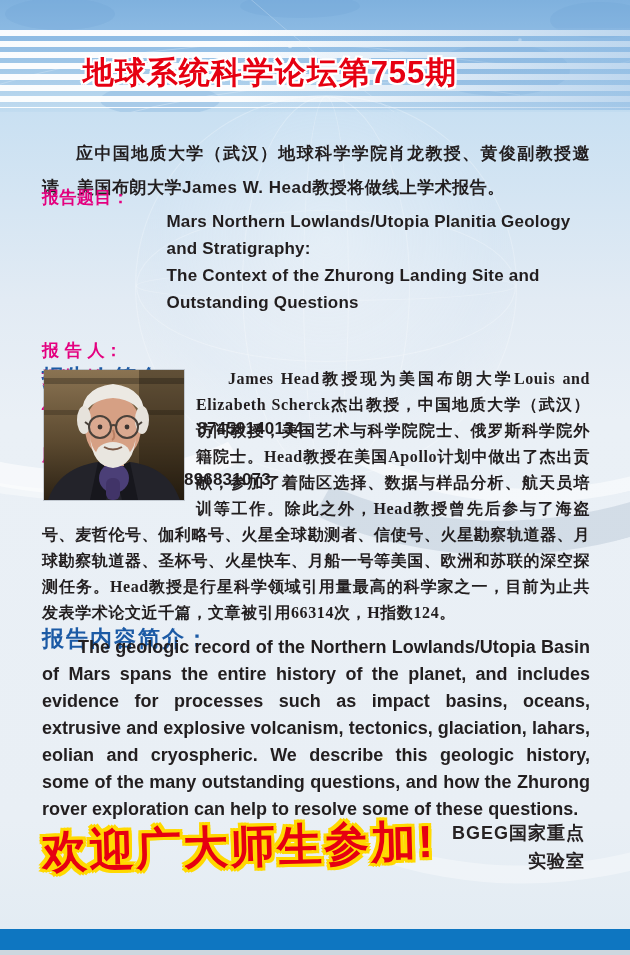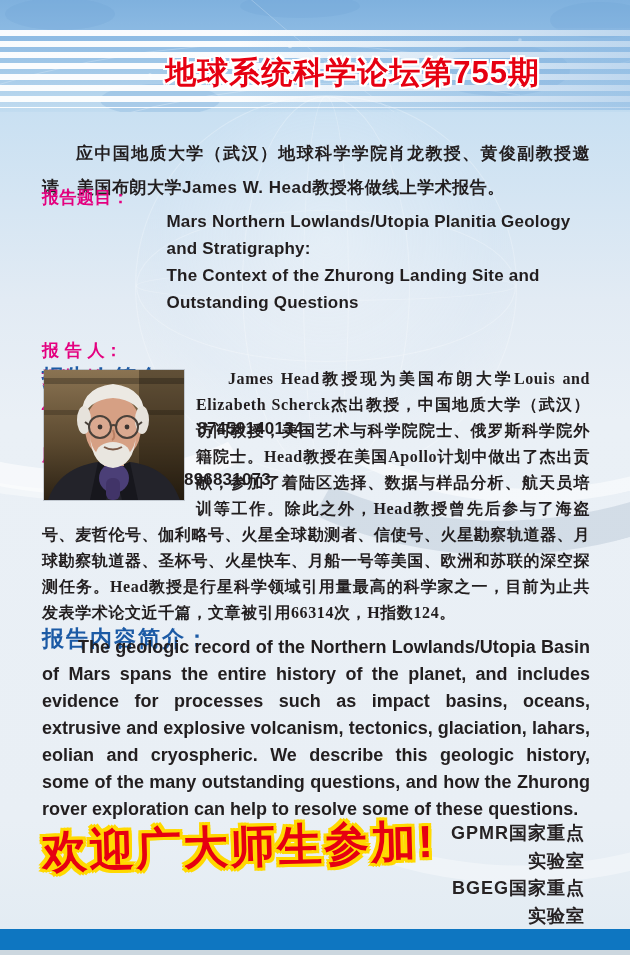--- a/index.html
+++ b/index.html
@@ -10,21 +10,21 @@
   }
   
   .banner{position:absolute;left:0;top:0;width:630px;height:112px;
     background:linear-gradient(180deg,#7fb1de 0%,#8fbce4 35%,#a9cdea 70%,#c2dcf0 100%);}
   .banner-map{position:absolute;inset:0;opacity:.55;}
   .stripes{position:absolute;left:0;top:30px;width:630px;height:78px;
     background:repeating-linear-gradient(180deg,rgba(255,255,255,.95) 0 6px,rgba(255,255,255,0) 6px 11px);}
   .stripe-dim{position:absolute;left:0;top:28px;width:630px;height:82px;
     background:linear-gradient(90deg,rgba(141,185,226,0) 38%,rgba(141,185,226,.55) 100%);}
   .banner-title{
-    position:absolute;left:0;top:52px;width:540px;text-align:right;
+    position:absolute;left:0;top:52px;width:540px;text-align:center;
     font-size:31px;font-weight:bold;letter-spacing:1px;
     text-shadow:-2px -2px 0 #fff,2px -2px 0 #fff,-2px 2px 0 #fff,2px 2px 0 #fff,
                 -2px 0 0 #fff,2px 0 0 #fff,0 -2px 0 #fff,0 2px 0 #fff;
   }
   
   .globe{position:absolute;left:135px;top:95px;width:380px;height:380px;border-radius:50%;
     background:radial-gradient(circle at 50% 38%,rgba(255,255,255,.55),rgba(205,225,245,.18) 55%,rgba(205,225,245,0) 70%);
     border:1px solid rgba(255,255,255,.5);opacity:.5;pointer-events:none;}
   .globe .mer{position:absolute;top:0;bottom:0;border:1px solid rgba(255,255,255,.55);border-radius:50%;}
   .mer.m1{left:28%;right:28%;} .mer.m2{left:44%;right:44%;}
@@ -187,21 +187,20 @@
     </div>
     <p>James Head教授现为美国布朗大学Louis and Elizabeth Scherck杰出教授，中国地质大学（武汉）访问教授，美国艺术与科学院院士、俄罗斯科学院外籍院士。Head教授在美国Apollo计划中做出了杰出贡献，参加了着陆区选择、数据与样品分析、航天员培训等工作。除此之外，Head教授曾先后参与了海盗号、麦哲伦号、伽利略号、火星全球勘测者、信使号、火星勘察轨道器、月球勘察轨道器、圣杯号、火星快车、月船一号等美国、欧洲和苏联的深空探测任务。Head教授是行星科学领域引用量最高的科学家之一，目前为止共发表学术论文近千篇，文章被引用66314次，H指数124。</p>
   </div>
 
   <h3 class="sec-head sec-abs lbl-blue" style="color: rgb(27, 90, 165);">报告内容简介：</h3>
   <p class="abstract">The geologic record of the Northern Lowlands/Utopia Basin of Mars spans the entire history of the planet, and includes evidence for processes such as impact basins, oceans, extrusive and explosive volcanism, tectonics, glaciation, lahars, eolian and cryospheric. We describe this geologic history, some of the many outstanding questions, and how the Zhurong rover exploration can help to resolve some of these questions.</p>
 
   <div class="bottom-row">
     <div class="welcome" style="color: rgb(230, 0, 17);">欢迎广大师生参加!</div>
     <div class="org">
-      <div>GPMR国家重点实验室</div>
       <div>BGEG国家重点实验室</div>
 
     </div>
   </div>
 
   <div class="footer-bar" style="background: rgb(14, 118, 193);"></div>
   <div class="footer-strip"></div>
 </div>
 
 </body></html>

